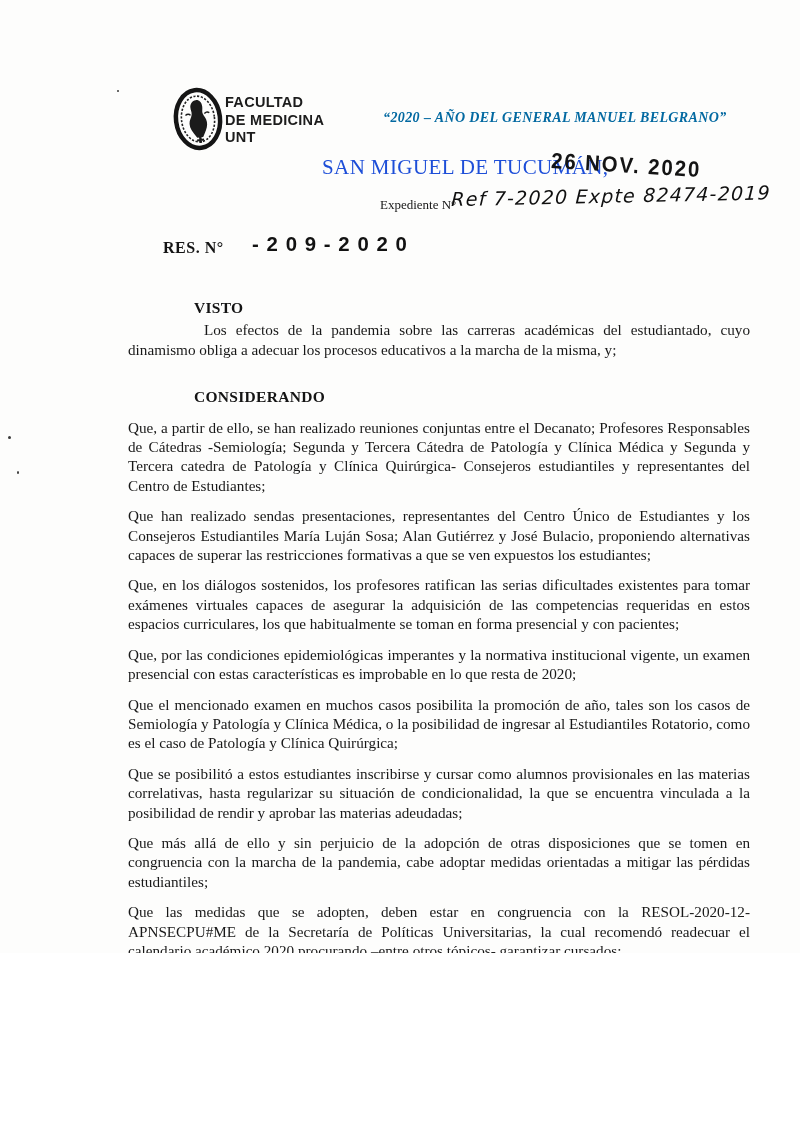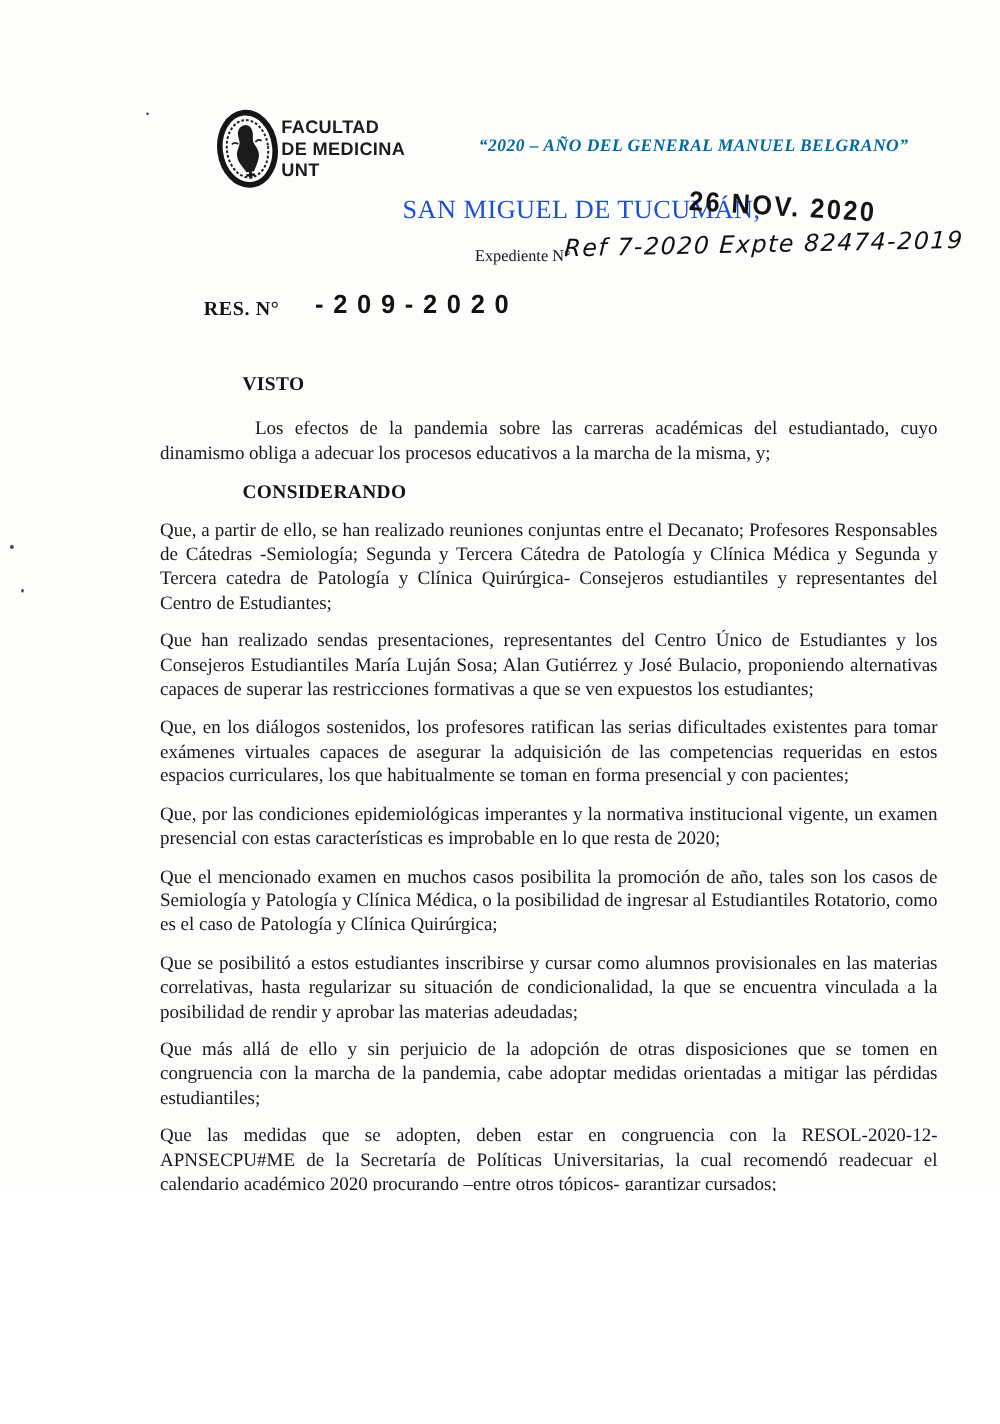--- a/index.html
+++ b/index.html
@@ -118,24 +118,24 @@
     letter-spacing: 0.3px;
     color: #141414;
   }
   .doc-body h2.considerando { margin-top: 12px; }
   .doc-body p {
     margin: 11px 0 0 0;
     text-align: justify;
     hyphens: none;
   }
   .doc-body p.visto-text {
-    margin-top: 16px;
+    margin-top: 3px;
     text-indent: 76px;
   }
-  .doc-body p.visto-text + h2 { margin-top: 12px; }
+  .doc-body p.visto-text + h2 { margin-top: 28px; }
 
   .page-number {
     position: absolute;
     left: 698px; top: 1024px;
     font-family: "DejaVu Serif", serif;
     font-weight: 700;
     font-size: 14px;
     color: #1a1a1a;
   }
 

